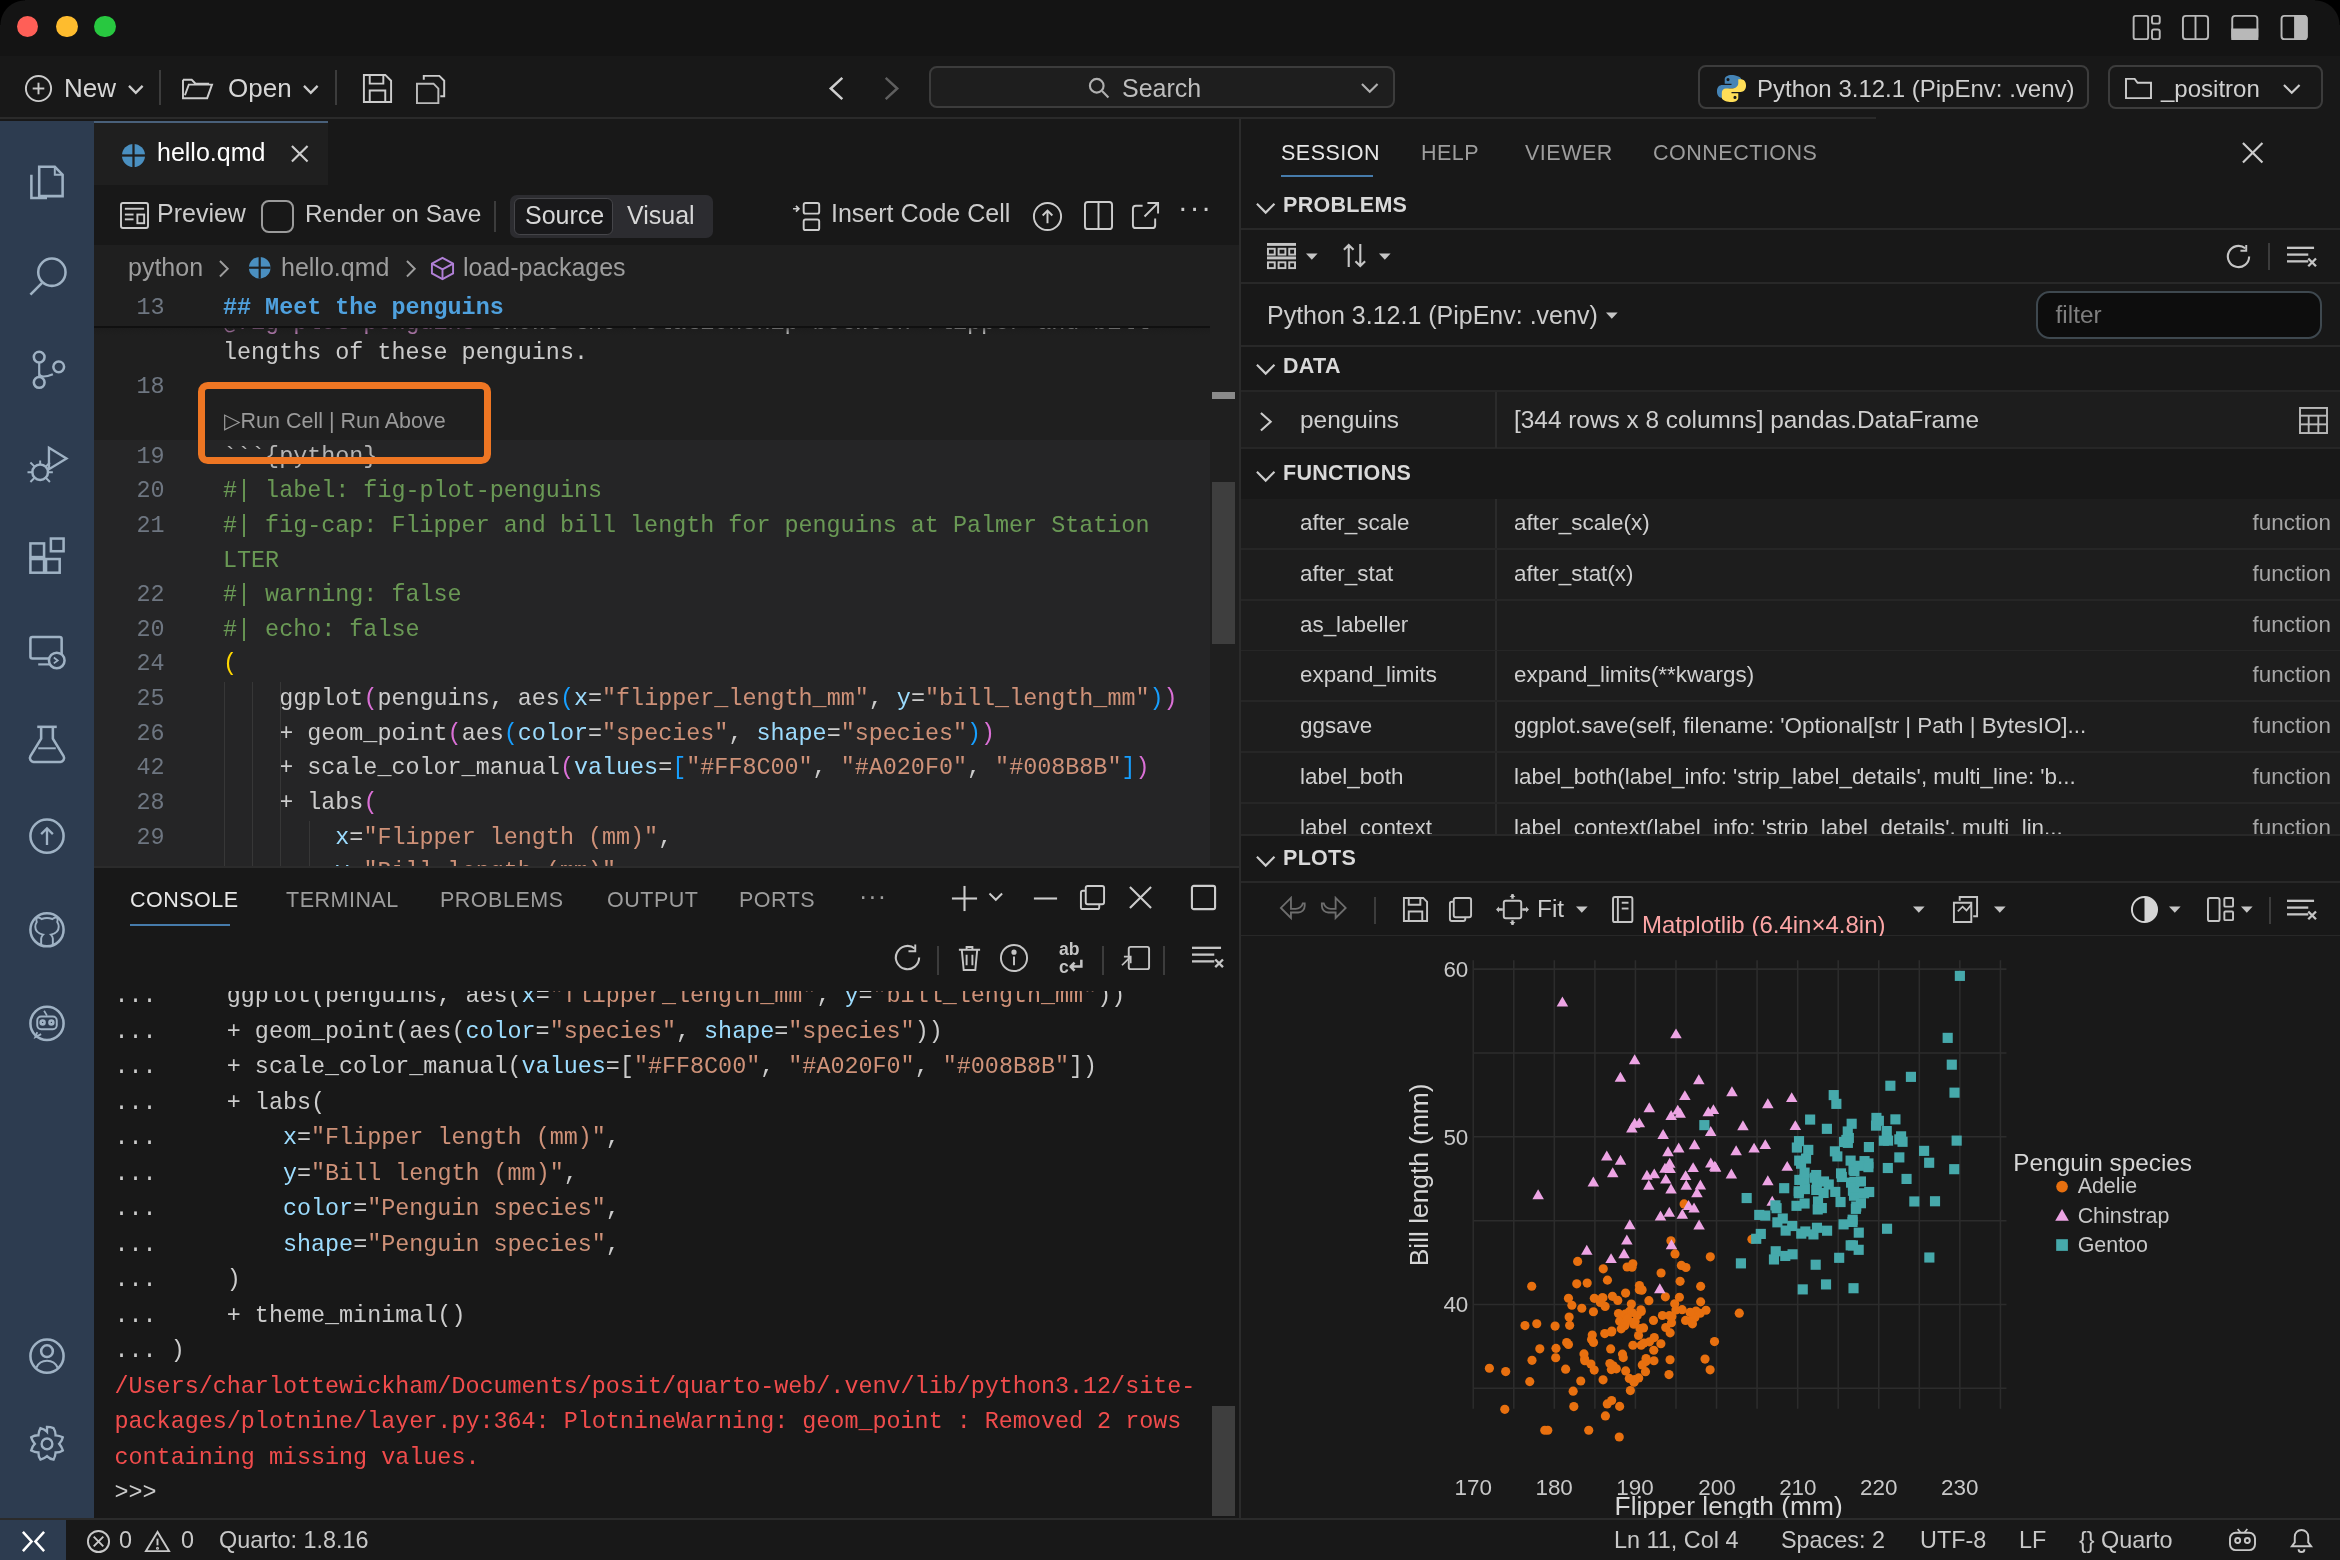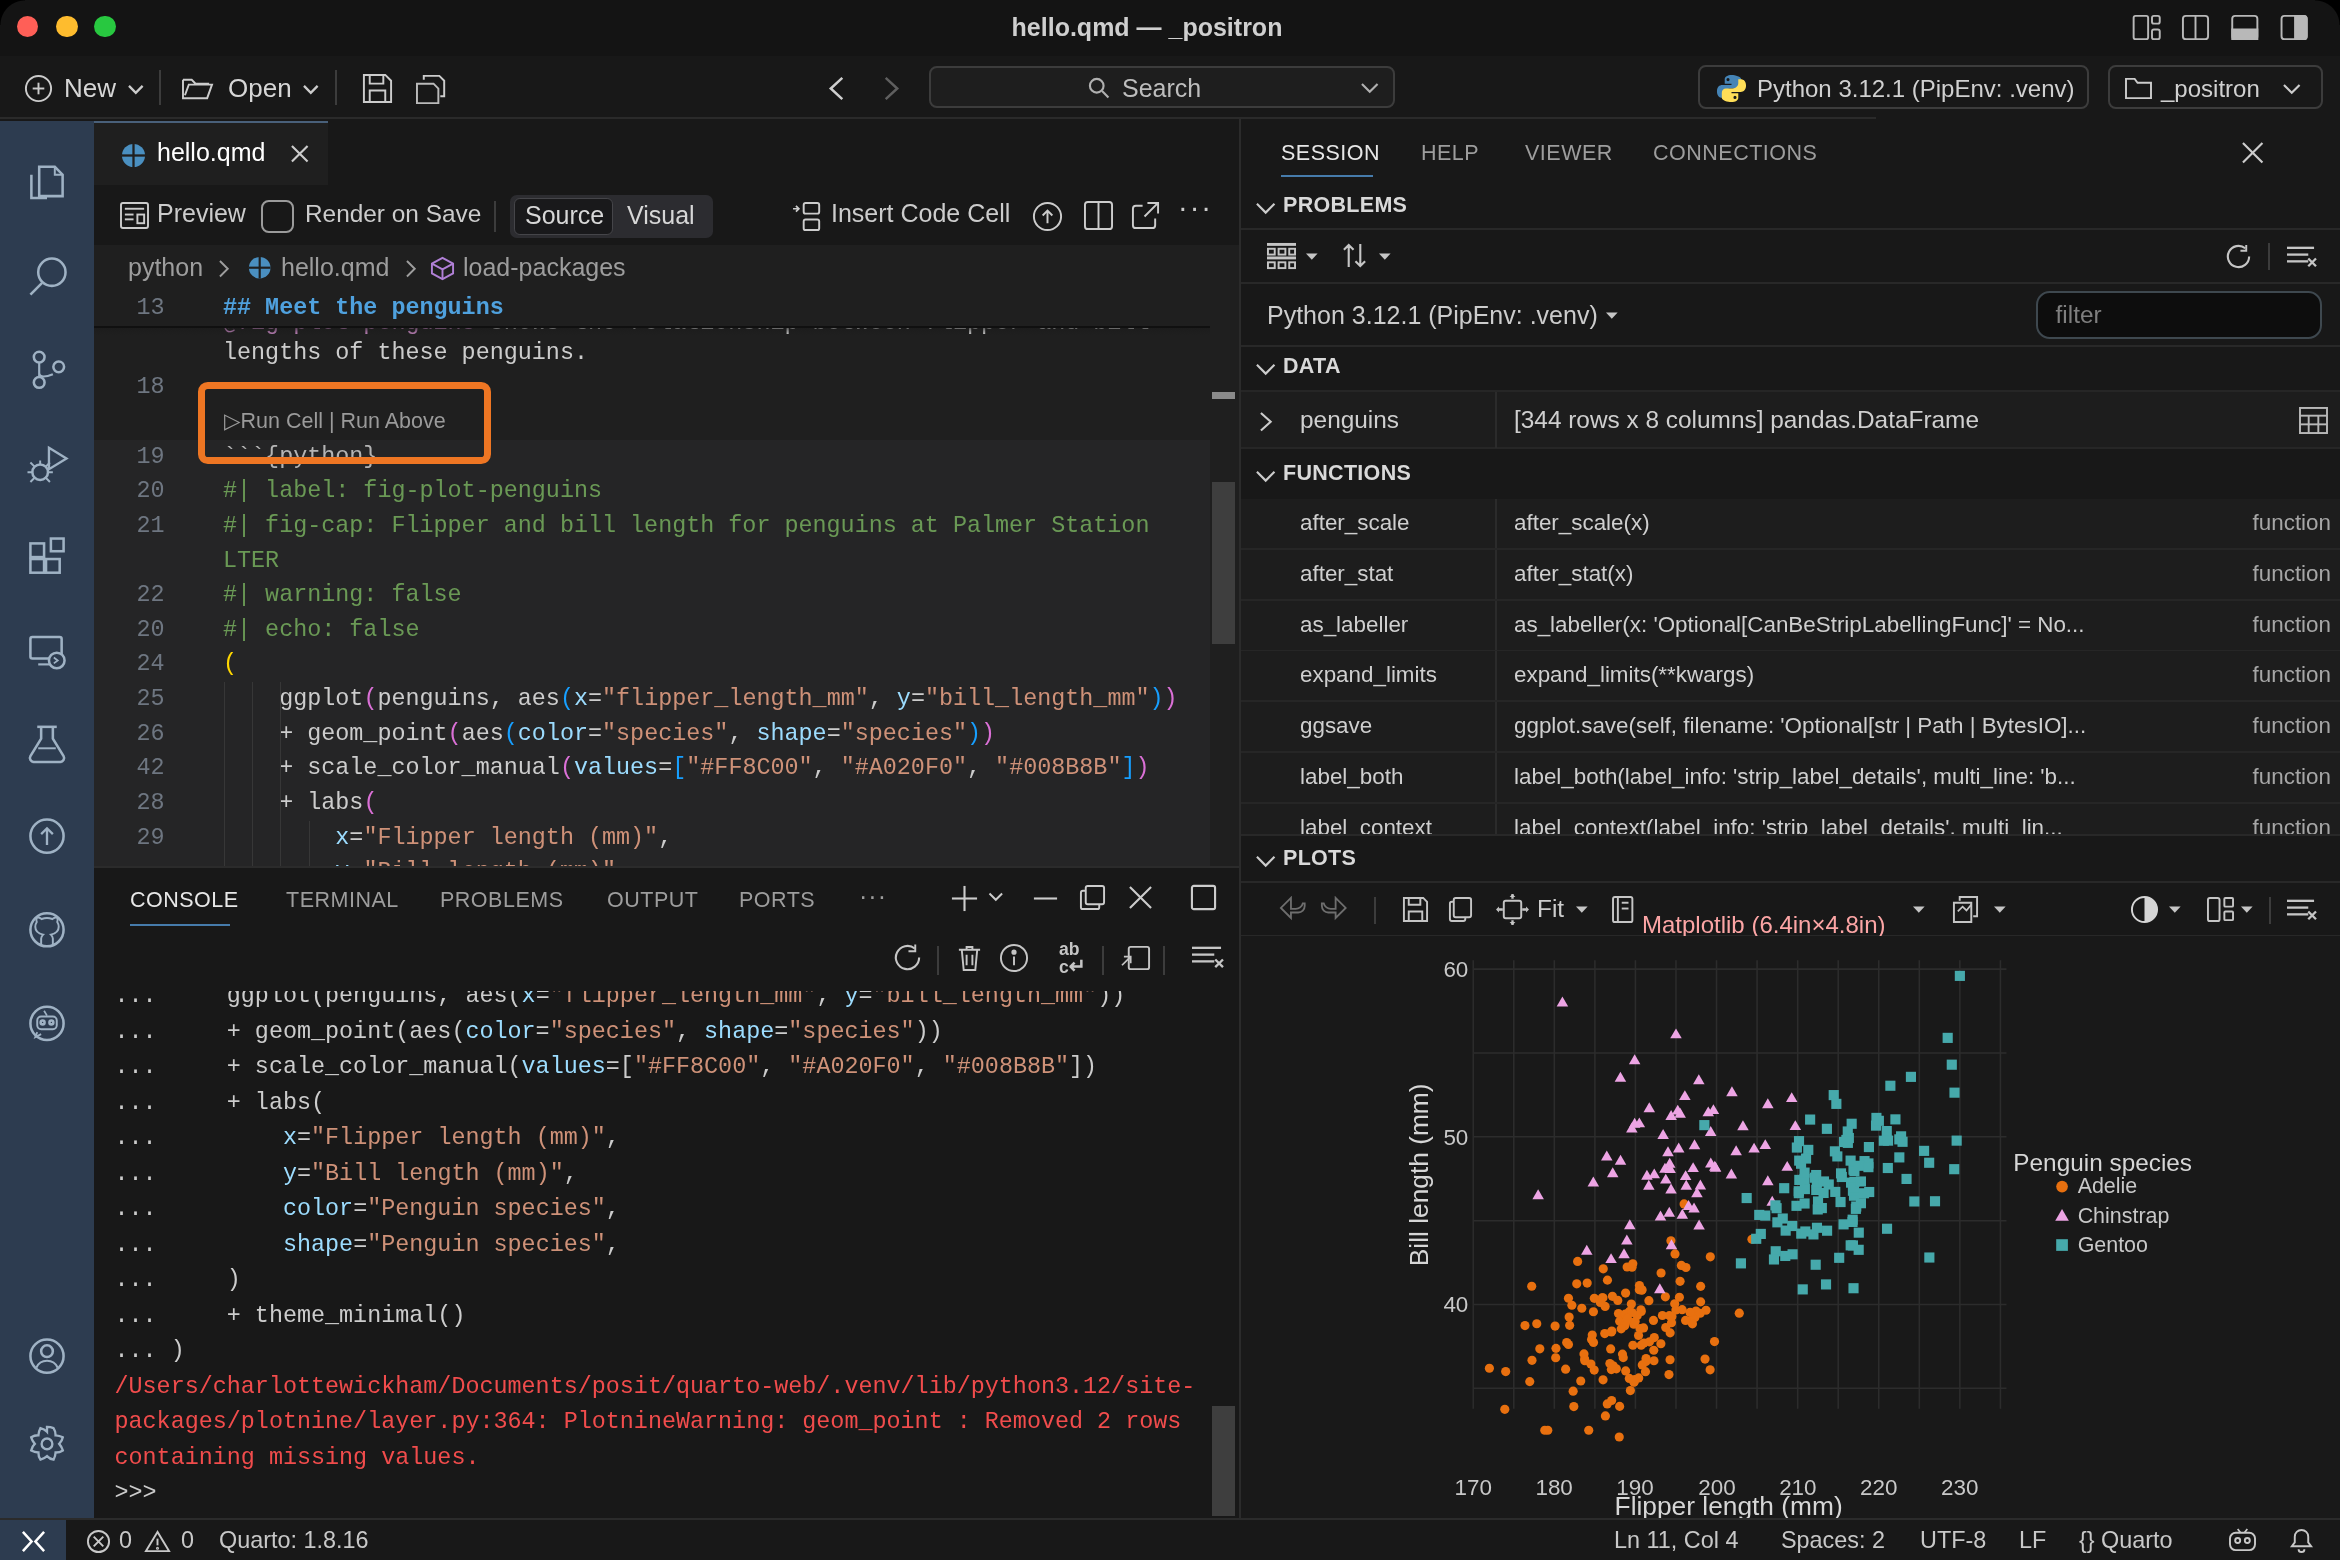--- a/index.html
+++ b/index.html
@@ -13,21 +13,20 @@
 .hdr{font-size:21.5px;font-weight:bold;color:#d9d9d9;letter-spacing:0.3px}
 .fnname{font-size:22.4px;color:#cfcfcf}
 .fnfunc{font-size:22.4px;color:#a6a6a6}
 </style></head>
 <body>
 
 <div class="abs" style="left:0;top:0;width:2341px;height:56px;background:#141414">
   <div class="abs" style="left:16.6px;top:15.6px;width:21.5px;height:21.5px;border-radius:50%;background:#ff5f57"></div>
   <div class="abs" style="left:56px;top:15.6px;width:21.5px;height:21.5px;border-radius:50%;background:#febc2e"></div>
   <div class="abs" style="left:94px;top:15.6px;width:21.5px;height:21.5px;border-radius:50%;background:#28c840"></div>
-  <div class="abs" style="left:0;top:12.7px;width:2294px;text-align:center;font-size:25px;font-weight:bold;color:#cfcfcf">hello.qmd — _positron</div>
   <svg class="abs" style="left:2132px;top:12.7px" width="185" height="29" viewBox="0 0 190 30" fill="none" stroke="#b8b8b8" stroke-width="2">
     <rect x="1" y="3" width="15" height="24" rx="2"></rect>
       <rect x="20" y="3" width="8" height="8" rx="2"></rect>
       <rect x="20" y="17" width="8" height="10" rx="2"></rect>
     <rect x="52" y="3" width="26" height="24" rx="3"></rect>
       <line x1="65" y1="3" x2="65" y2="27"></line>
     <rect x="103" y="3" width="26" height="24" rx="3"></rect>
       <path d="M103 17h26v10h-26z" fill="#b8b8b8"></path>
     <rect x="154" y="3" width="26" height="24" rx="3"></rect>
       <path d="M168 3h9a3 3 0 0 1 3 3v18a3 3 0 0 1-3 3h-9z" fill="#b8b8b8"></path>
@@ -397,21 +396,20 @@
     </div>
 <div class="abs" style="left:0;top:431px;width:1102px;height:51px;background:#1d1d1d;border-bottom:2px solid #262626">
 <div class="fnname abs" style="left:59px;top:10.7px">after_stat</div>
 <div class="abs" style="left:254px;top:0;width:2px;height:49px;background:#2b2b2b"></div>
 <div class="abs" style="left:273px;top:10.7px;font-size:22.4px;color:#cfcfcf">after_stat(x)</div>
 <div class="fnfunc abs" style="left:965px;top:10.7px;width:125px;text-align:right">function</div>
     </div>
 <div class="abs" style="left:0;top:482px;width:1102px;height:51px;background:#1d1d1d;border-bottom:2px solid #262626">
 <div class="fnname abs" style="left:59px;top:10.7px">as_labeller</div>
 <div class="abs" style="left:254px;top:0;width:2px;height:49px;background:#2b2b2b"></div>
-<div class="abs" style="left:273px;top:10.7px;font-size:22.4px;color:#cfcfcf">as_labeller(x: 'Optional[CanBeStripLabellingFunc]' = No...</div>
 <div class="fnfunc abs" style="left:965px;top:10.7px;width:125px;text-align:right">function</div>
     </div>
 <div class="abs" style="left:0;top:532px;width:1102px;height:51px;background:#1d1d1d;border-bottom:2px solid #262626">
 <div class="fnname abs" style="left:59px;top:10.7px">expand_limits</div>
 <div class="abs" style="left:254px;top:0;width:2px;height:49px;background:#2b2b2b"></div>
 <div class="abs" style="left:273px;top:10.7px;font-size:22.4px;color:#cfcfcf">expand_limits(**kwargs)</div>
 <div class="fnfunc abs" style="left:965px;top:10.7px;width:125px;text-align:right">function</div>
     </div>
 <div class="abs" style="left:0;top:583px;width:1102px;height:51px;background:#1d1d1d;border-bottom:2px solid #262626">
 <div class="fnname abs" style="left:59px;top:10.7px">ggsave</div>

